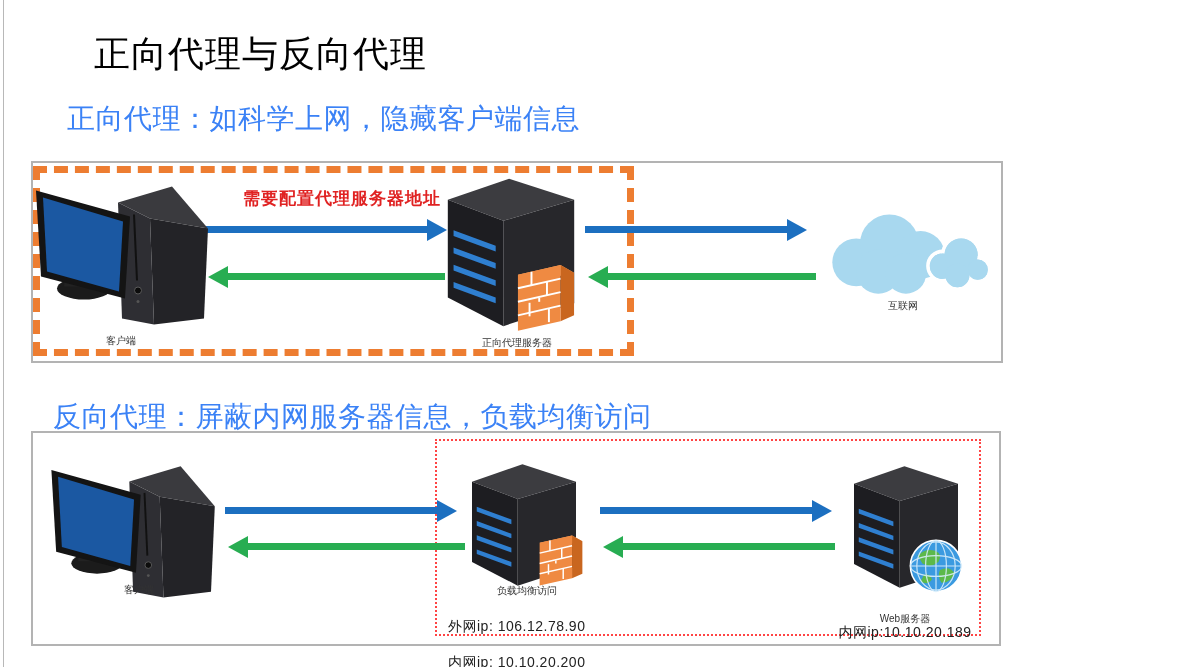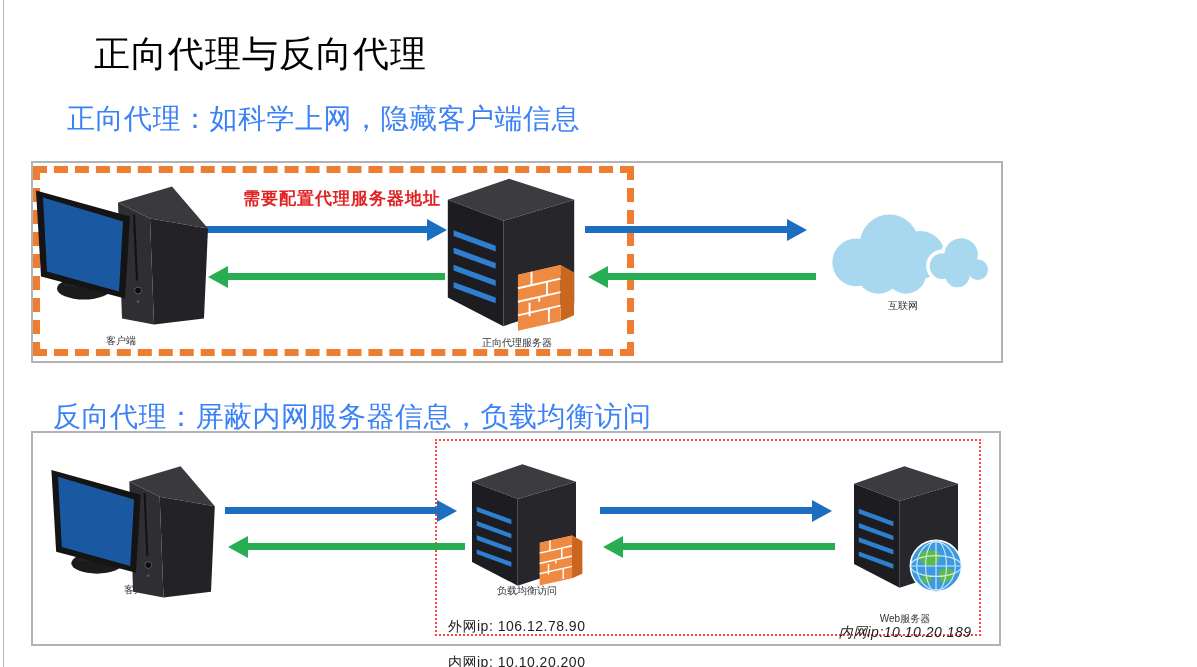--- a/index.html
+++ b/index.html
@@ -204,16 +204,16 @@
   <div class="arrow arrow-blue head-right" style="left:567px;top:74px;width:212px;"></div>
   <div class="arrow arrow-green head-left" style="left:590px;top:110px;width:212px;"></div>
 
   <svg class="icon" style="left:808px;top:27px;" width="130" height="130">
     <use href="#sym-server" xlink:href="#sym-server"></use>
   </svg>
   <svg class="icon" style="left:872px;top:105px;" width="62" height="56">
     <use href="#sym-globe" xlink:href="#sym-globe"></use>
   </svg>
   <div class="caption" style="left:797px;top:155px;width:150px;margin-top:24px;">Web服务器</div>
-  <div class="ip-block" style="left:787px;top:171px;width:170px;text-align:center;font-style:italic;">
+  <div class="ip-block" style="left:787px;top:171px;width:170px;text-align:center;">
     <div class="ip-line">内网ip:10.10.20.189</div>
   </div>
 </div>
 
 </body></html>

